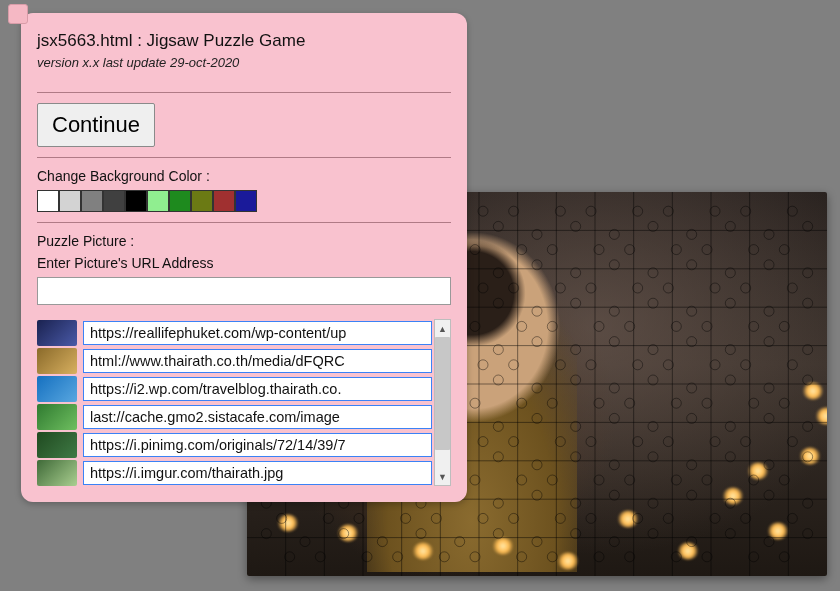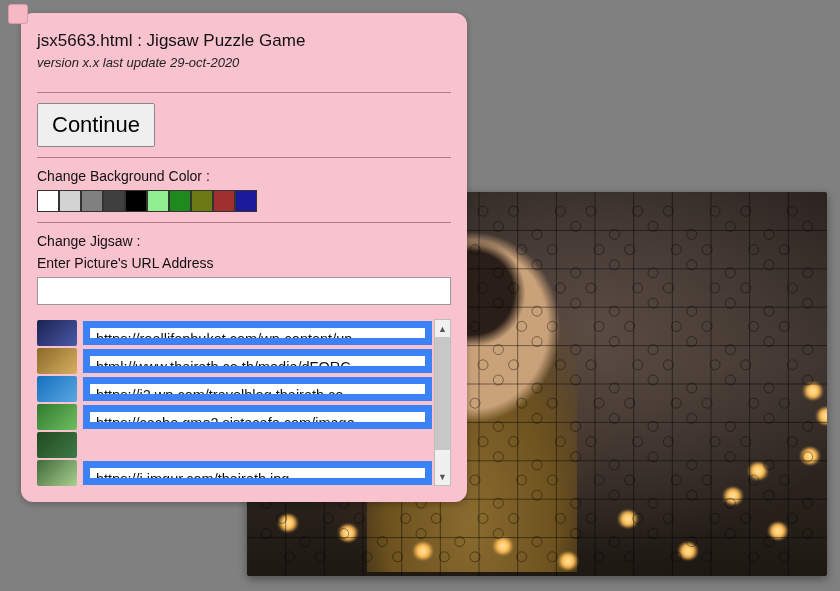--- a/index.html
+++ b/index.html
@@ -110,21 +110,21 @@
   }
   .thumb {
     width: 40px;
     height: 26px;
     border-radius: 2px;
     flex-shrink: 0;
   }
   .pic-url {
     flex: 1;
     height: 24px;
-    border: 7px solid #3b82f6;
+    border: 1px solid #3b82f6;
     background: #fff;
     font-size: 14.5px;
     padding: 0 6px;
     box-sizing: border-box;
     overflow: hidden;
     white-space: nowrap;
     line-height: 23px;
     color: #111;
   }
   .scrollbar {
@@ -239,44 +239,45 @@
       <div class="swatch" style="background: rgb(0, 0, 0);"></div>
       <div class="swatch" style="background: rgb(144, 238, 144);"></div>
       <div class="swatch" style="background: rgb(30, 138, 30);"></div>
       <div class="swatch" style="background: rgb(107, 122, 20);"></div>
       <div class="swatch" style="background: rgb(160, 48, 48);"></div>
       <div class="swatch" style="background: rgb(26, 26, 154);"></div>
     </div>
 
   <hr class="sep">
 
-  <div class="section-label">Change Jigsaw :</div>
+  <div class="section-label">Puzzle Picture :</div>
   <div class="section-label" style="margin-top:2px;">Enter Picture's URL Address</div>
   <input class="url-input" type="text" value="" style="">
 
   <div class="list-wrapper">
     <div class="pic-list" id="pic-list">
         <div class="pic-row">
           <div class="thumb" style="background: linear-gradient(135deg, rgb(26, 34, 80) 0%, rgb(74, 90, 168) 100%);"></div>
           <div class="pic-url">https://reallifephuket.com/wp-content/up</div>
         </div>
         <div class="pic-row">
           <div class="thumb" style="background: linear-gradient(135deg, rgb(138, 106, 42) 0%, rgb(216, 176, 96) 100%);"></div>
           <div class="pic-url">html://www.thairath.co.th/media/dFQRC</div>
         </div>
         <div class="pic-row">
           <div class="thumb" style="background: linear-gradient(135deg, rgb(21, 112, 192) 0%, rgb(89, 167, 224) 100%);"></div>
           <div class="pic-url">https://i2.wp.com/travelblog.thairath.co.</div>
         </div>
         <div class="pic-row">
           <div class="thumb" style="background: linear-gradient(135deg, rgb(47, 122, 48) 0%, rgb(111, 191, 96) 100%);"></div>
-          <div class="pic-url">https://cache.gmo2.sistacafe.com/image</div>
+          <div class="pic-url">last://cache.gmo2.sistacafe.com/image</div>
         </div>
         <div class="pic-row">
           <div class="thumb" style="background: linear-gradient(135deg, rgb(32, 74, 32) 0%, rgb(63, 122, 69) 100%);"></div>
+          <div class="pic-url">https://i.pinimg.com/originals/72/14/39/7</div>
         </div>
         <div class="pic-row">
           <div class="thumb" style="background: linear-gradient(135deg, rgb(63, 106, 56) 0%, rgb(170, 207, 144) 100%);"></div>
           <div class="pic-url">https://i.imgur.com/thairath.jpg</div>
         </div>
       </div>
     <div class="scrollbar">
       <div class="sb-btn">▲</div>
       <div class="sb-track">
         <div class="sb-thumb"></div>

